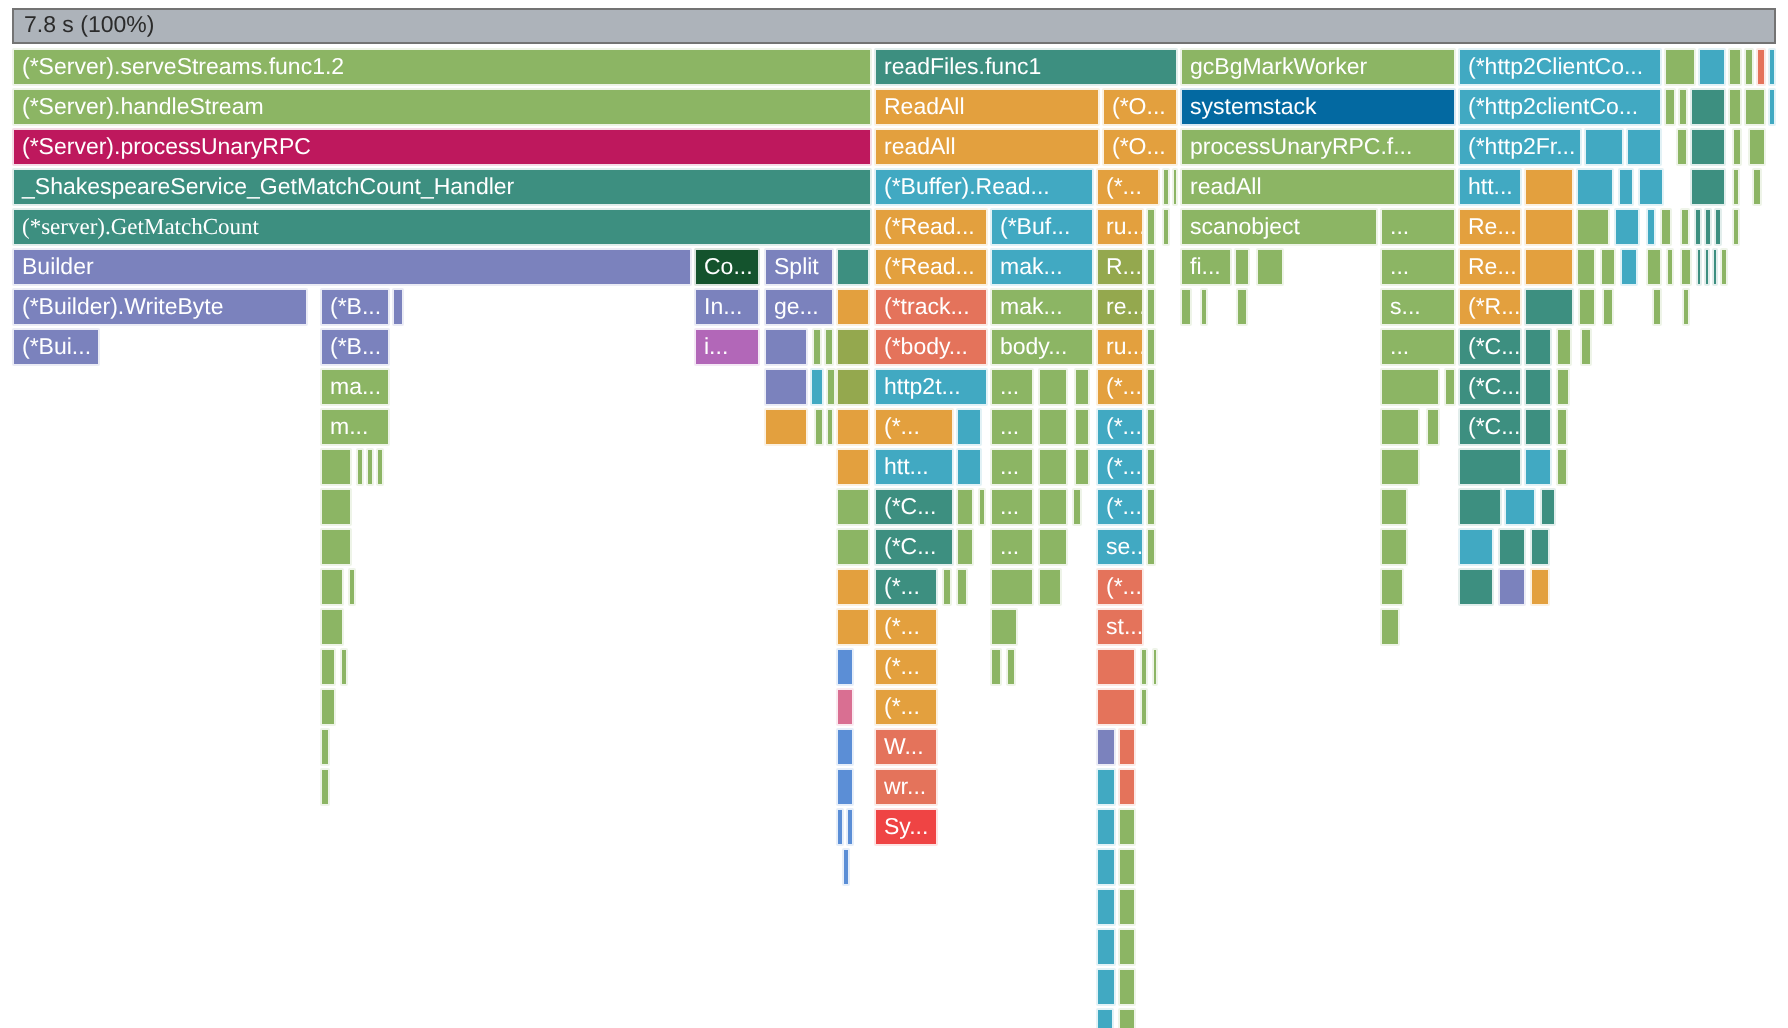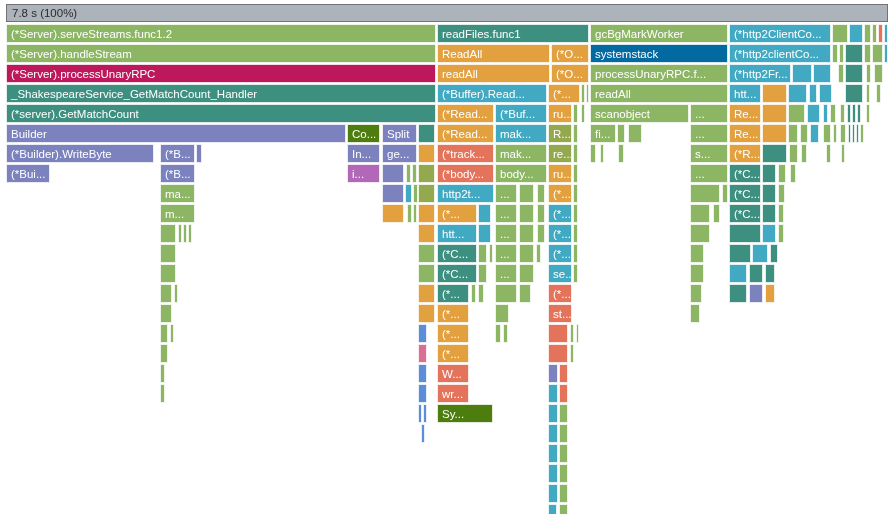--- a/index.html
+++ b/index.html
@@ -85,41 +85,41 @@
       <div class="frame nolabel" style="left: 586px; top: 84px; width: 3px; height: 19px; background: rgb(140, 181, 100);"></div>
       <div class="frame" style="left: 590px; top: 84px; width: 138px; height: 19px; background: rgb(140, 181, 100);">readAll</div>
       <div class="frame" style="left: 729px; top: 84px; width: 32px; height: 19px; background: rgb(65, 169, 194);">htt...</div>
       <div class="frame nolabel" style="left: 762px; top: 84px; width: 25px; height: 19px; background: rgb(227, 160, 62);"></div>
       <div class="frame nolabel" style="left: 788px; top: 84px; width: 19px; height: 19px; background: rgb(65, 169, 194);"></div>
       <div class="frame nolabel" style="left: 809px; top: 84px; width: 8px; height: 19px; background: rgb(65, 169, 194);"></div>
       <div class="frame nolabel" style="left: 819px; top: 84px; width: 13px; height: 19px; background: rgb(65, 169, 194);"></div>
       <div class="frame nolabel" style="left: 845px; top: 84px; width: 18px; height: 19px; background: rgb(61, 143, 128);"></div>
       <div class="frame nolabel" style="left: 866px; top: 84px; width: 4px; height: 19px; background: rgb(140, 181, 100);"></div>
       <div class="frame nolabel" style="left: 876px; top: 84px; width: 5px; height: 19px; background: rgb(140, 181, 100);"></div>
-      <div class="frame" style="left: 6px; top: 104px; width: 430px; height: 19px; background: rgb(61, 143, 128);">(*server).GetMatchCount</div>
+      <div class="frame" style="left: 6px; top: 104px; width: 430px; height: 19px; background: rgb(61, 143, 128); font-family: Liberation Serif, serif;">(*server).GetMatchCount</div>
       <div class="frame" style="left: 437px; top: 104px; width: 57px; height: 19px; background: rgb(227, 160, 62);">(*Read...</div>
       <div class="frame" style="left: 495px; top: 104px; width: 52px; height: 19px; background: rgb(65, 169, 194);">(*Buf...</div>
       <div class="frame" style="left: 548px; top: 104px; width: 24px; height: 19px; background: rgb(227, 160, 62);">ru...</div>
       <div class="frame nolabel" style="left: 573px; top: 104px; width: 5px; height: 19px; background: rgb(140, 181, 100);"></div>
       <div class="frame nolabel" style="left: 581px; top: 104px; width: 4px; height: 19px; background: rgb(140, 181, 100);"></div>
       <div class="frame" style="left: 590px; top: 104px; width: 99px; height: 19px; background: rgb(140, 181, 100);">scanobject</div>
       <div class="frame" style="left: 690px; top: 104px; width: 38px; height: 19px; background: rgb(140, 181, 100);">...</div>
       <div class="frame" style="left: 729px; top: 104px; width: 32px; height: 19px; background: rgb(227, 160, 62);">Re...</div>
       <div class="frame nolabel" style="left: 762px; top: 104px; width: 25px; height: 19px; background: rgb(227, 160, 62);"></div>
       <div class="frame nolabel" style="left: 788px; top: 104px; width: 17px; height: 19px; background: rgb(140, 181, 100);"></div>
       <div class="frame nolabel" style="left: 807px; top: 104px; width: 13px; height: 19px; background: rgb(65, 169, 194);"></div>
       <div class="frame nolabel" style="left: 823px; top: 104px; width: 5px; height: 19px; background: rgb(65, 169, 194);"></div>
       <div class="frame nolabel" style="left: 830px; top: 104px; width: 6px; height: 19px; background: rgb(140, 181, 100);"></div>
       <div class="frame nolabel" style="left: 840px; top: 104px; width: 5px; height: 19px; background: rgb(140, 181, 100);"></div>
       <div class="frame nolabel" style="left: 847px; top: 104px; width: 4px; height: 19px; background: rgb(61, 143, 128);"></div>
       <div class="frame nolabel" style="left: 852px; top: 104px; width: 4px; height: 19px; background: rgb(61, 143, 128);"></div>
       <div class="frame nolabel" style="left: 857px; top: 104px; width: 4px; height: 19px; background: rgb(61, 143, 128);"></div>
       <div class="frame nolabel" style="left: 866px; top: 104px; width: 4px; height: 19px; background: rgb(140, 181, 100);"></div>
       <div class="frame" style="left: 6px; top: 124px; width: 340px; height: 19px; background: rgb(123, 130, 189);">Builder</div>
-      <div class="frame" style="left: 347px; top: 124px; width: 33px; height: 19px; background: #4d7c0f;">Co...</div>
+      <div class="frame" style="left: 347px; top: 124px; width: 33px; height: 19px; background: #14532d;">Co...</div>
       <div class="frame" style="left: 382px; top: 124px; width: 35px; height: 19px; background: rgb(123, 130, 189);">Split</div>
       <div class="frame nolabel" style="left: 418px; top: 124px; width: 17px; height: 19px; background: rgb(61, 143, 128);"></div>
       <div class="frame" style="left: 437px; top: 124px; width: 57px; height: 19px; background: rgb(227, 160, 62);">(*Read...</div>
       <div class="frame" style="left: 495px; top: 124px; width: 52px; height: 19px; background: rgb(65, 169, 194);">mak...</div>
       <div class="frame" style="left: 548px; top: 124px; width: 24px; height: 19px; background: rgb(148, 168, 78);">R...</div>
       <div class="frame nolabel" style="left: 573px; top: 124px; width: 5px; height: 19px; background: rgb(140, 181, 100);"></div>
       <div class="frame" style="left: 590px; top: 124px; width: 26px; height: 19px; background: rgb(140, 181, 100);">fi...</div>
       <div class="frame nolabel" style="left: 617px; top: 124px; width: 8px; height: 19px; background: rgb(140, 181, 100);"></div>
       <div class="frame nolabel" style="left: 628px; top: 124px; width: 14px; height: 19px; background: rgb(140, 181, 100);"></div>
       <div class="frame" style="left: 690px; top: 124px; width: 38px; height: 19px; background: rgb(140, 181, 100);">...</div>
@@ -284,21 +284,21 @@
       <div class="frame" style="left: 437px; top: 364px; width: 32px; height: 19px; background: rgb(228, 115, 91);">W...</div>
       <div class="frame nolabel" style="left: 548px; top: 364px; width: 10px; height: 19px; background: rgb(123, 130, 189);"></div>
       <div class="frame nolabel" style="left: 559px; top: 364px; width: 9px; height: 19px; background: rgb(228, 115, 91);"></div>
       <div class="frame nolabel" style="left: 160px; top: 384px; width: 5px; height: 19px; background: rgb(140, 181, 100);"></div>
       <div class="frame nolabel" style="left: 418px; top: 384px; width: 9px; height: 19px; background: rgb(91, 142, 214);"></div>
       <div class="frame" style="left: 437px; top: 384px; width: 32px; height: 19px; background: rgb(228, 115, 91);">wr...</div>
       <div class="frame nolabel" style="left: 548px; top: 384px; width: 10px; height: 19px; background: rgb(65, 169, 194);"></div>
       <div class="frame nolabel" style="left: 559px; top: 384px; width: 9px; height: 19px; background: rgb(228, 115, 91);"></div>
       <div class="frame nolabel" style="left: 418px; top: 404px; width: 4px; height: 19px; background: rgb(91, 142, 214);"></div>
       <div class="frame nolabel" style="left: 423px; top: 404px; width: 4px; height: 19px; background: rgb(91, 142, 214);"></div>
-      <div class="frame" style="left: 437px; top: 404px; width: 56px; height: 19px; background: #4d7c0f;">Sy...</div>
+      <div class="frame" style="left: 437px; top: 404px; width: 32px; height: 19px; background: #ef4444;">Sy...</div>
       <div class="frame nolabel" style="left: 548px; top: 404px; width: 10px; height: 19px; background: rgb(65, 169, 194);"></div>
       <div class="frame nolabel" style="left: 559px; top: 404px; width: 9px; height: 19px; background: rgb(140, 181, 100);"></div>
       <div class="frame nolabel" style="left: 421px; top: 424px; width: 4px; height: 19px; background: rgb(91, 142, 214);"></div>
       <div class="frame nolabel" style="left: 548px; top: 424px; width: 10px; height: 19px; background: rgb(65, 169, 194);"></div>
       <div class="frame nolabel" style="left: 559px; top: 424px; width: 9px; height: 19px; background: rgb(140, 181, 100);"></div>
       <div class="frame nolabel" style="left: 548px; top: 444px; width: 10px; height: 19px; background: rgb(65, 169, 194);"></div>
       <div class="frame nolabel" style="left: 559px; top: 444px; width: 9px; height: 19px; background: rgb(140, 181, 100);"></div>
       <div class="frame nolabel" style="left: 548px; top: 464px; width: 10px; height: 19px; background: rgb(65, 169, 194);"></div>
       <div class="frame nolabel" style="left: 559px; top: 464px; width: 9px; height: 19px; background: rgb(140, 181, 100);"></div>
       <div class="frame nolabel" style="left: 548px; top: 484px; width: 10px; height: 19px; background: rgb(65, 169, 194);"></div>

